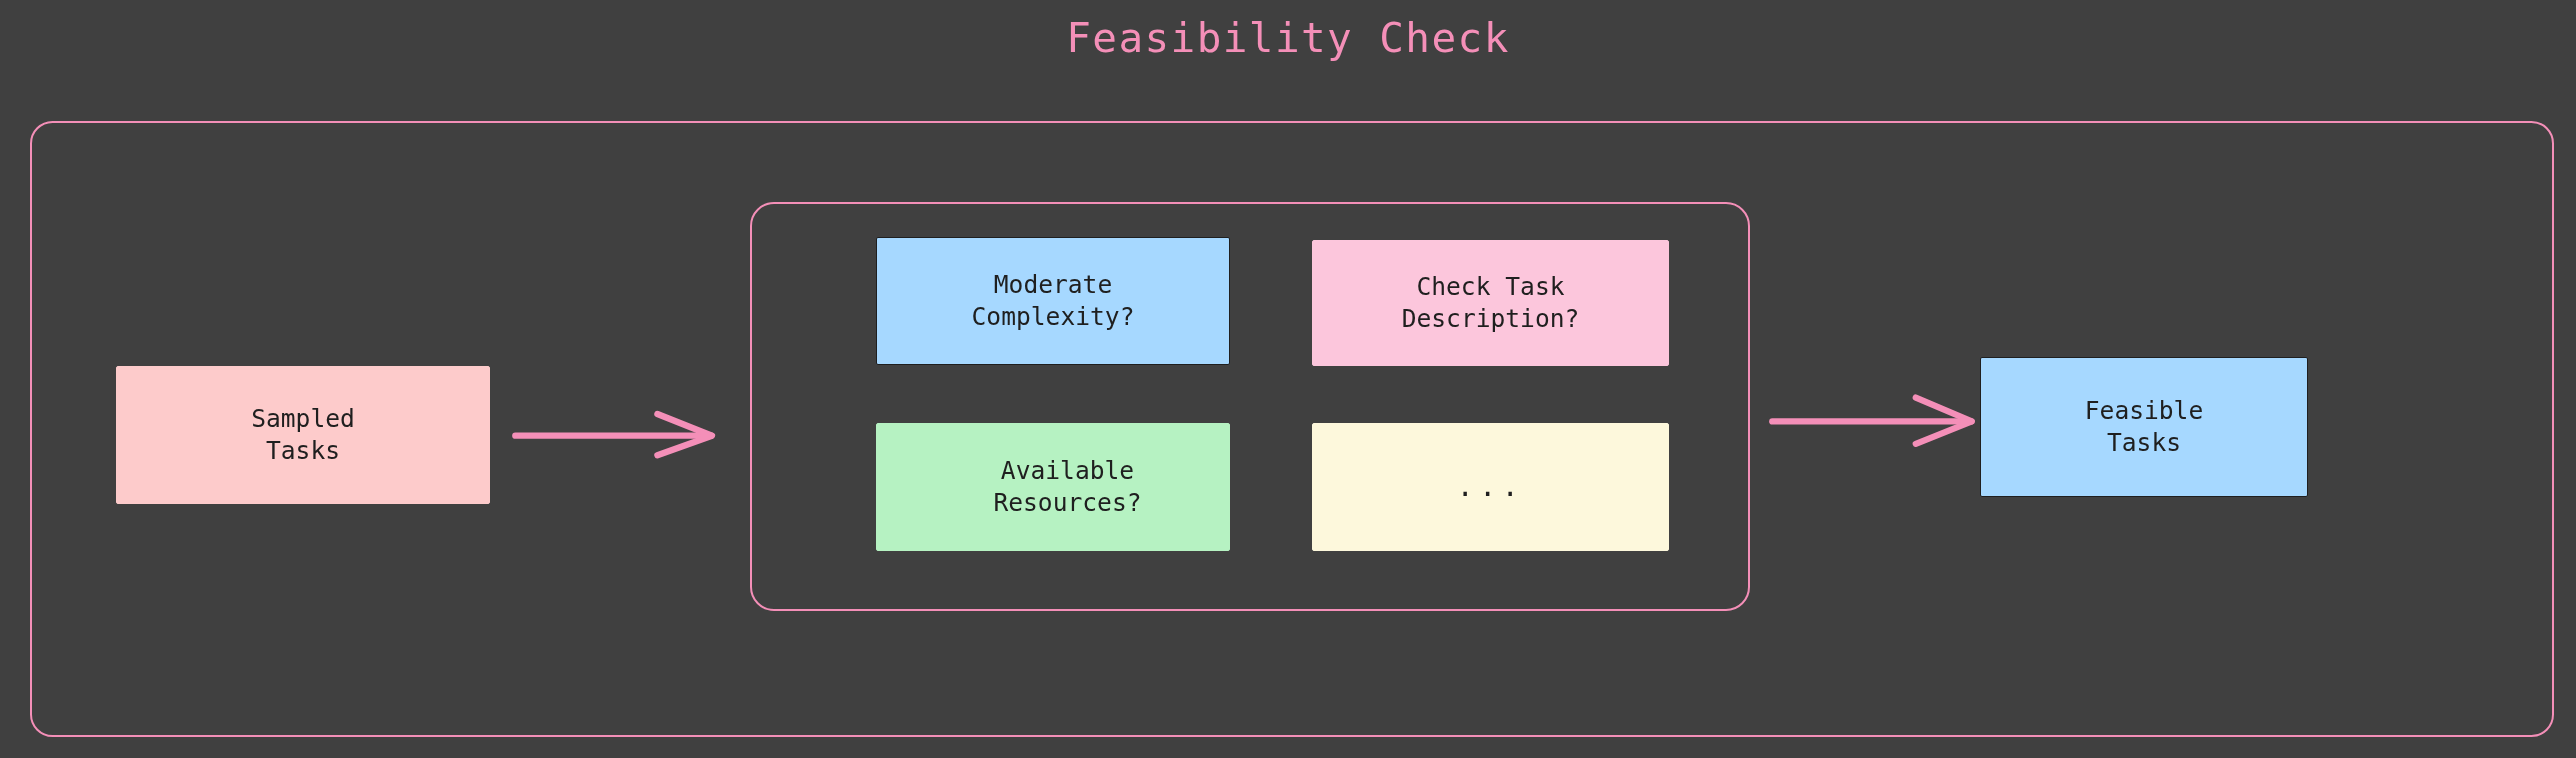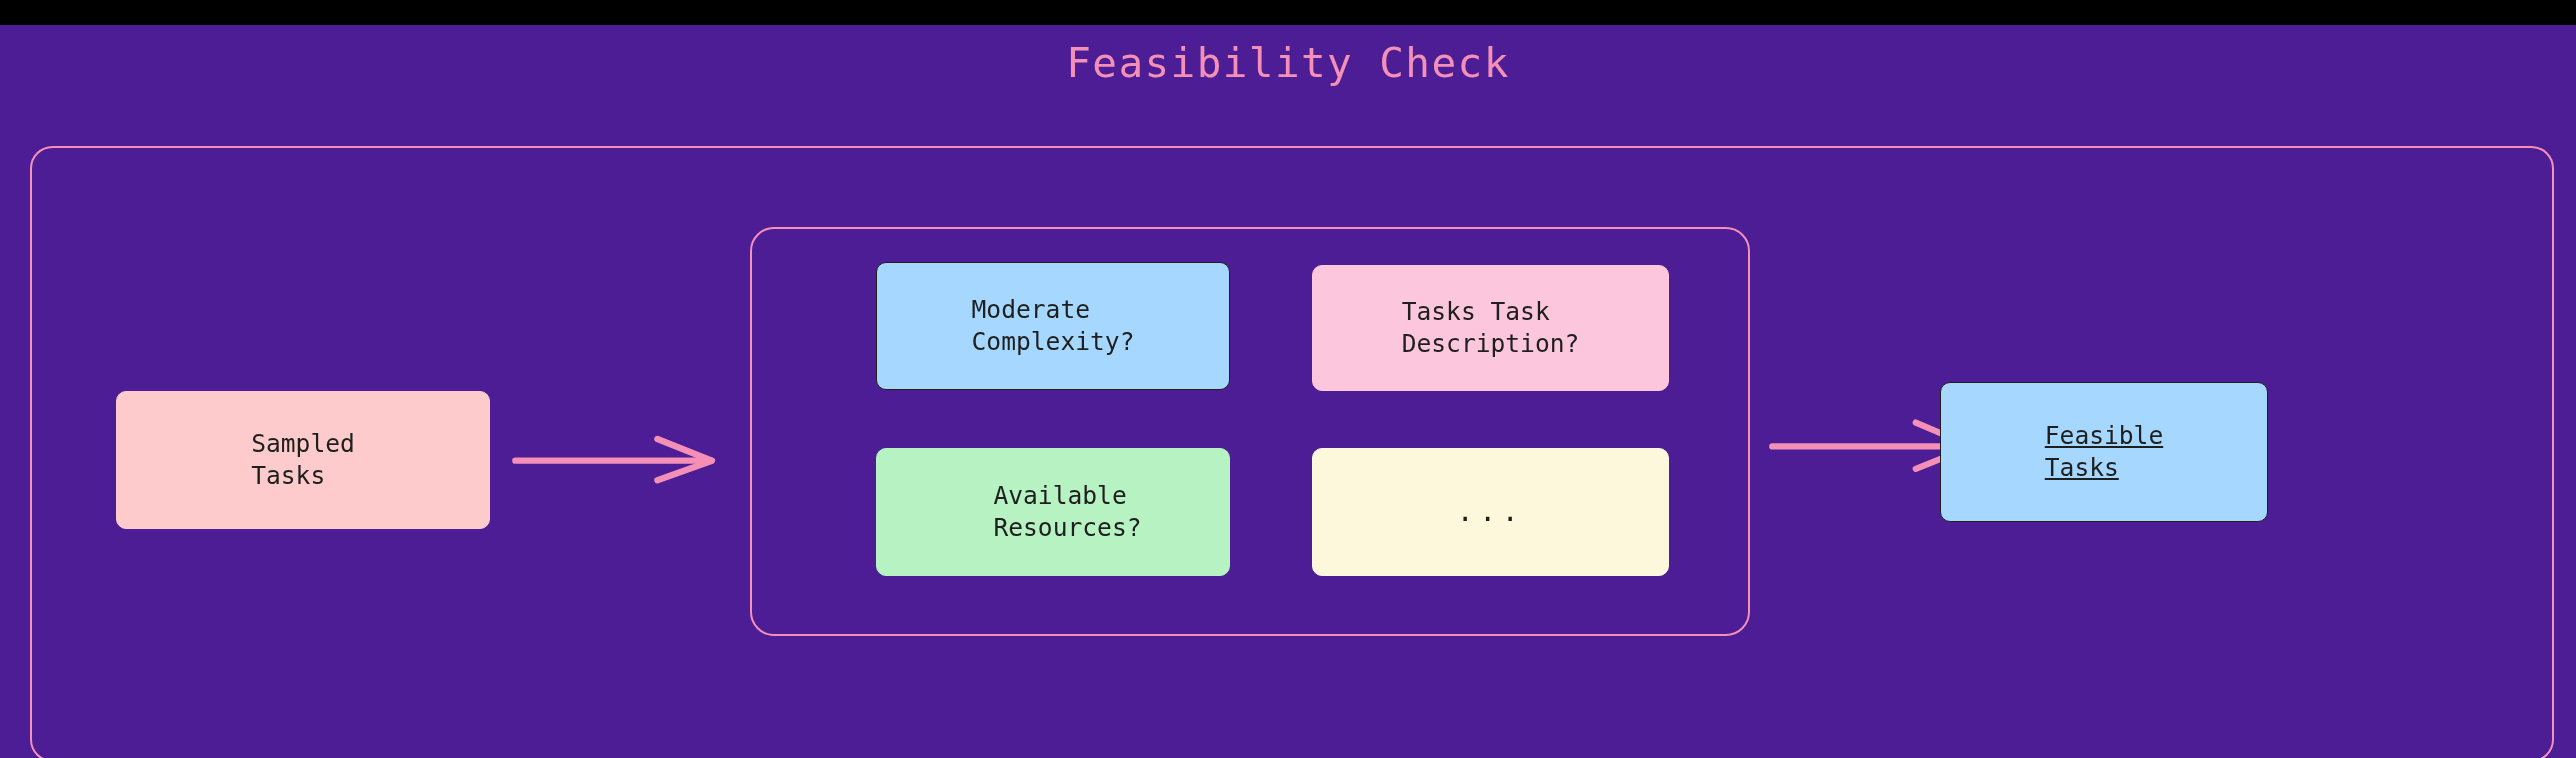--- a/index.html
+++ b/index.html
@@ -11,22 +11,21 @@
     width: 2576px;
     height: 759px;
     position: relative;
     overflow: hidden;
     font-family: "DejaVu Sans Mono", "Liberation Mono", monospace;
   }
 
   #diagram-root {
     position: absolute;
     inset: 0;
-    background: #4c1d95;
-    margin-top: 25px;
+    background: #404040;
   }
 
   
   #diagram-title {
     position: absolute;
     left: 0;
     top: 18px;
     width: 2576px;
     text-align: center;
     color: #f48fb8;
@@ -73,48 +72,48 @@
     font-size: 28px;
     letter-spacing: 0.7px;
     line-height: 1;
     white-space: pre;
   }
 
   
   .node-box {
     position: absolute;
     box-sizing: border-box;
-    border-radius: 10px;
+    border-radius: 2px;
     display: flex;
     align-items: center;
     justify-content: center;
+    text-align: center;
     color: #1f1f1f;
     font-size: 24.6px;
     line-height: 1.32;
     white-space: pre-line;
     padding: 2.8px 7px;
   }
 
   #node-sampled-tasks {
     left: 116px;
     top: 366px;
     width: 374px;
     height: 138px;
     background: #fdcbcb;
     border: 0.7px solid #fdcbcb;
   }
 
   #node-feasible-tasks {
-    left: 1940px;
+    left: 1980px;
     top: 357px;
     width: 328px;
     height: 140px;
     background: #a6d8ff;
     border: 0.7px solid #1f1f1f;
-    text-decoration: underline;
   }
 
   
   #node-moderate-complexity {
     left: 876px;
     top: 237px;
     width: 354px;
     height: 128px;
     background: #a6d8ff;
     border: 0.7px solid #1f1f1f;
@@ -173,21 +172,21 @@
   <svg class="arrow-svg" id="arrow-sampled-to-evaluator" width="225" height="77" viewBox="0 0 320 110">
     <path d="M 4 51 L 284 51" stroke="#f48fb8" stroke-width="9" fill="none" stroke-linecap="round"></path>
     <path d="M 207 20 L 285 51 L 207 79" stroke="#f48fb8" stroke-width="9" fill="none" stroke-linecap="round" stroke-linejoin="round"></path>
   </svg>
 
   <div id="inner-container"></div>
 
   <div class="node-box" id="node-moderate-complexity">Moderate
 Complexity?</div>
 
-  <div class="node-box" id="node-clear-task-description">Tasks Task
+  <div class="node-box" id="node-clear-task-description">Check Task
 Description?</div>
 
   <div class="node-box" id="node-available-resources">Available
 Resources?</div>
 
   <div class="node-box" id="node-ellipsis">...</div>
 
 
   <svg class="arrow-svg" id="arrow-evaluator-to-feasible" width="232" height="84" viewBox="0 0 330 120">
     <path d="M 4 52 L 288 52" stroke="#f48fb8" stroke-width="9" fill="none" stroke-linecap="round"></path>

